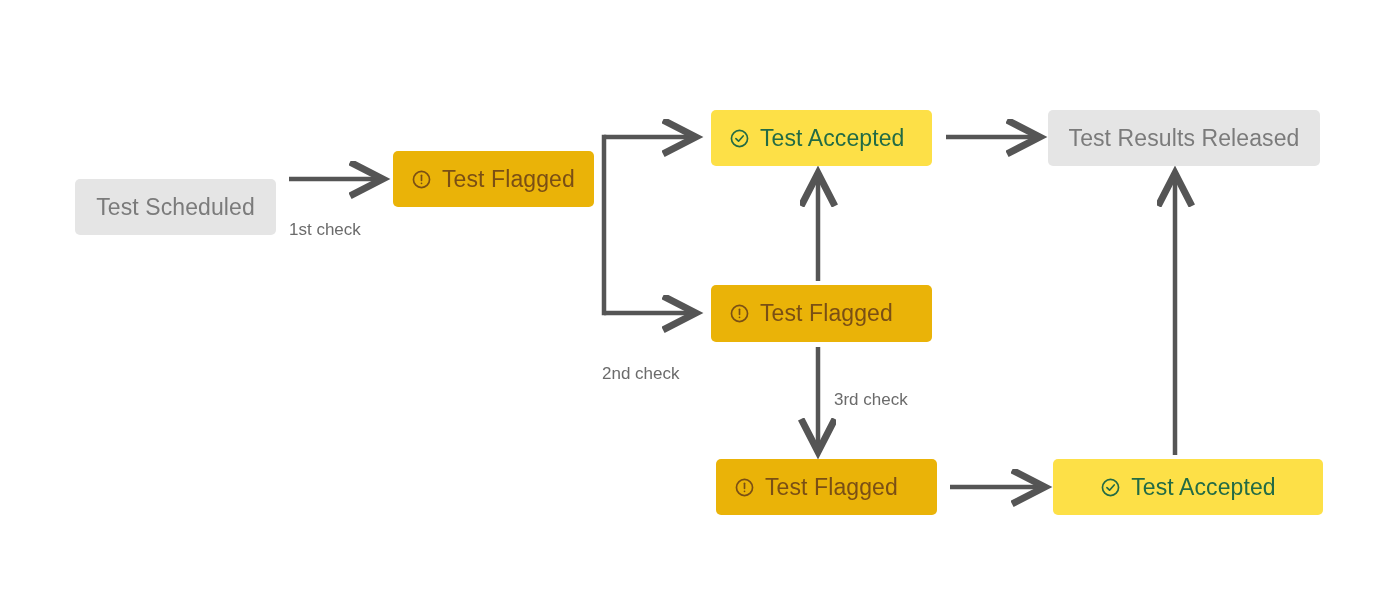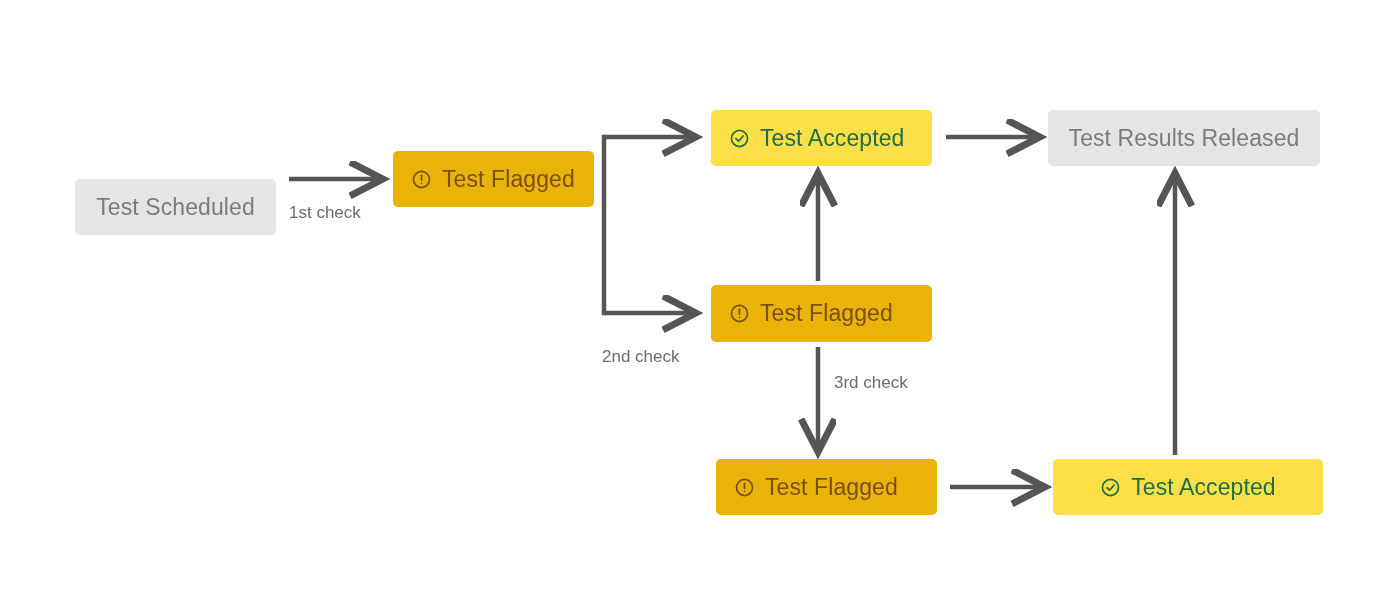--- a/index.html
+++ b/index.html
@@ -70,20 +70,21 @@
   .node.center-text {
     justify-content: center;
     padding: 0 14px;
   }
   .edge-label {
     position: absolute;
     font-size: 17px;
     color: #6b6b6b;
     line-height: 1;
     white-space: nowrap;
+    margin-top: 17px;
   }
 </style>
 </head>
 <body>
 
 <div id="canvas">
 
   <svg class="edges" viewBox="0 0 1400 600" width="1400" height="600" aria-hidden="true">
     <defs>
       <marker id="arrowhead" markerWidth="10" markerHeight="10" refX="7.2" refY="4" orient="auto" markerUnits="strokeWidth">

